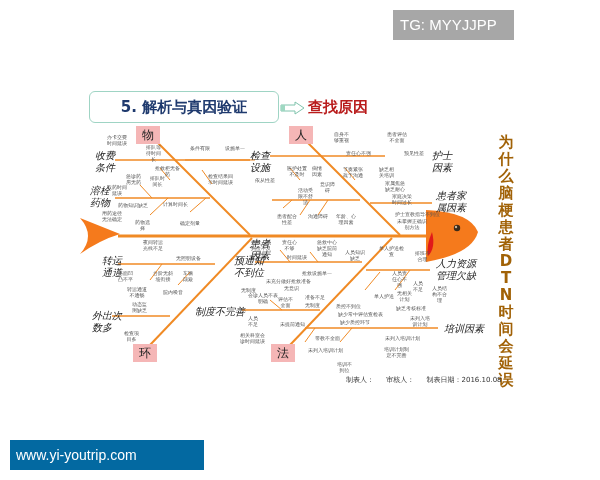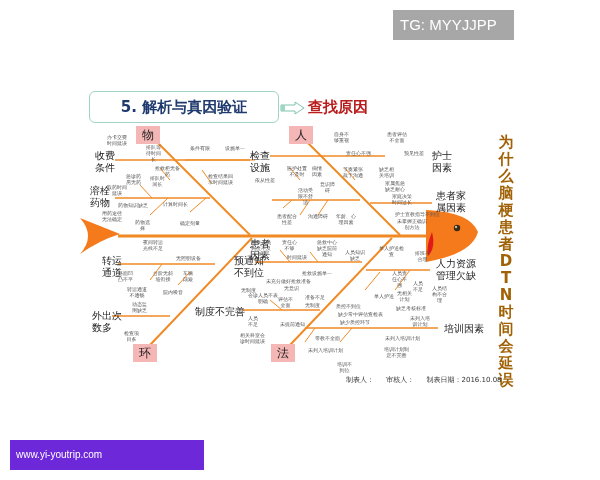--- a/index.html
+++ b/index.html
@@ -1,25 +1,25 @@
 <!DOCTYPE html>
 <html><head>
 <meta charset="utf-8">
 <style>
   html, body { margin:0; padding:0; }
   body { width:600px; height:480px; background:#ffffff; position:relative; overflow:hidden; font-family:"DejaVu Sans", sans-serif; }
   .wm-top { position:absolute; left:393px; top:10px; width:121px; height:30px; background:#a7a7a7; color:#fff; font-family:"Liberation Sans", sans-serif; font-size:15px; line-height:30px; padding-left:7px; box-sizing:border-box; }
-  .wm-bottom { position:absolute; left:10px; top:440px; width:194px; height:30px; background:#6d28d9; color:#fff; font-family:"Liberation Sans", sans-serif; font-size:10px; line-height:30px; padding-left:6px; box-sizing:border-box; }
+  .wm-bottom { position:absolute; left:10px; top:440px; width:194px; height:30px; background:#0369a1; color:#fff; font-family:"Liberation Sans", sans-serif; font-size:14px; line-height:30px; padding-left:6px; box-sizing:border-box; }
   .title-box { position:absolute; left:89px; top:91px; width:190px; height:32px; border:1px solid #9fd4c4; border-radius:6px; background:#fff; box-sizing:border-box; text-align:center; font-weight:bold; font-size:15px; line-height:30px; color:#1f3a6e; }
   .title-arrow { position:absolute; left:280px; top:101px; }
   .title-sub { position:absolute; left:308px; top:93px; font-weight:bold; font-size:15px; color:#b91c1c; line-height:28px; }
   .vtitle { position:absolute; left:496px; top:134px; width:20px; font-weight:bold; font-size:15px; color:#a16207; line-height:17px; text-align:center; word-break:break-all; }
   svg.fish { position:absolute; left:0; top:0; }
   .lbl { position:absolute; font-size:5px; color:#555; line-height:6px; white-space:pre; text-align:center; }
-  .mid { position:absolute; font-size:10px; color:#222; line-height:12px; white-space:pre; }
+  .mid { position:absolute; font-size:10px; color:#222; line-height:12px; white-space:pre;font-style:italic; }
   .cat { position:absolute; width:24px; height:18px; background:#f5b6b6; color:#222; font-size:12px; line-height:18px; text-align:center; }
   .footer { position:absolute; left:346px; top:375px; font-size:7px; color:#333; }
   .footer span { margin-right:10px; }
 </style>
 </head>
 <body>
 
 <div class="wm-top">TG: MYYJJPP</div>
 
 <div class="title-box">5. 解析与真因验证</div>

